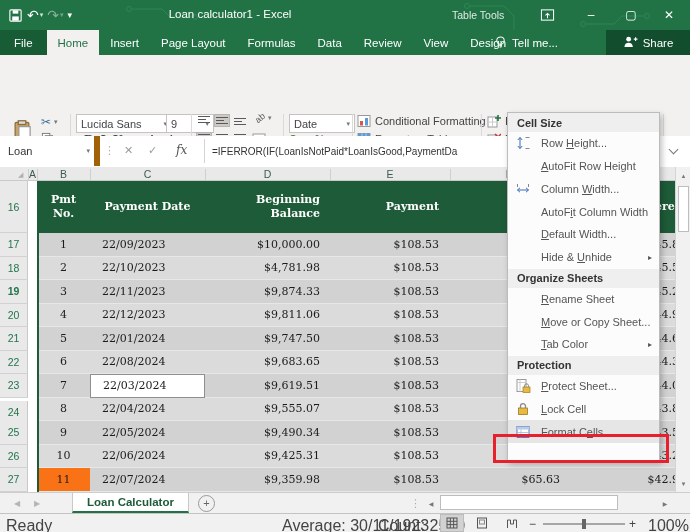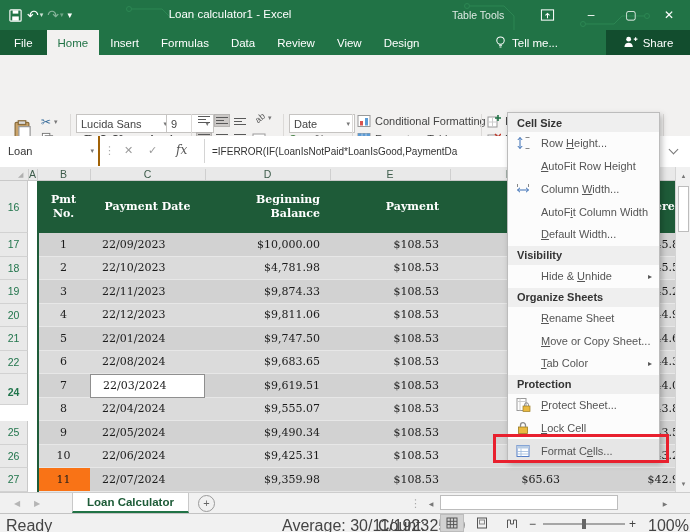--- a/index.html
+++ b/index.html
@@ -32,21 +32,21 @@
   .rbox{position:absolute;background:#fff;border:1px solid #c6c4c2;display:flex;align-items:center;padding:0 4px;height:17px;justify-content:space-between;}
   .dd{font-size:7px;color:#777;margin-left:3px;}
   .bigchar{font-weight:bold;font-family:"DejaVu Serif",serif;}
   .alico{display:inline-block;}
   .selico{background:#ccc9c7;outline:1px solid #b7b5b3;}
   .fmtbtn{position:absolute;left:482px;top:93px;width:67px;height:19px;background:#d0cecd;border:1px solid #b9b7b5;display:flex;align-items:center;padding-left:2px;box-sizing:border-box;}
   .chev{display:inline-block;width:6px;height:6px;border-right:1.5px solid #777;border-bottom:1.5px solid #777;}
   .chevup{transform:rotate(-135deg);}  .chevdn{transform:rotate(45deg);}
   
   .fbar{position:absolute;left:0;top:136px;width:690px;height:31px;background:#fff;border-bottom:1px solid #cfcfcf;}
-  .namebox{position:absolute;left:0;top:0;width:100px;height:30px;border-right:2px solid #a16207;display:flex;align-items:center;padding-left:8px;box-sizing:border-box;color:#333;}
+  .namebox{position:absolute;left:0;top:0;width:100px;height:30px;border-right:6px solid #a16207;display:flex;align-items:center;padding-left:8px;box-sizing:border-box;color:#333;}
   .fx{font-family:"DejaVu Serif",serif;font-style:italic;font-size:12px;color:#555;}
   .ftext{position:absolute;left:212px;top:0;width:295px;height:30px;display:flex;align-items:center;overflow:hidden;white-space:nowrap;color:#333;font-size:10px;}
   
   .colhdrs{position:absolute;left:0;top:167px;width:690px;height:14px;background:#e9e9e9;border-bottom:1px solid #c9c9c9;box-sizing:border-box;}
   .colL{position:absolute;top:1px;font-size:10.5px;color:#3d5c4b;text-align:center;}
   .cbd{position:absolute;top:2px;width:1px;height:11px;background:#cfcfcf;}
   .rowhdr{position:absolute;left:0;width:28px;background:#e9e9e9;border-right:1px solid #c9c9c9;border-bottom:1px solid #d2d2d2;box-sizing:border-box;display:flex;align-items:center;justify-content:center;color:#21754c;font-size:10.5px;}
   .cell{position:absolute;display:flex;align-items:center;font-family:"DejaVu Serif",serif;font-size:11px;color:#1c1c1c;box-sizing:border-box;border-bottom:1px solid #e7e7e7;}
   .hcell{position:absolute;display:flex;flex-direction:column;justify-content:center;background:#1e5b38;color:#fff;font-family:"DejaVu Serif",serif;font-size:11px;font-weight:bold;line-height:1.25;box-sizing:border-box;}
   .ca{justify-content:center;text-align:center;}
@@ -122,20 +122,21 @@
     <div class="winbtn" style="left:574px;">–</div>
     <div class="winbtn" style="left:614px;">▢</div>
     <div class="winbtn" style="left:652px;">✕</div>
   </div>
 
   <div class="tabrow"></div>
   <div id="tabs">
       <div class="tab file">File</div>
       <div class="tab active">Home</div>
       <div class="tab">Insert</div>
+      <div class="tab">Page Layout</div>
       <div class="tab">Formulas</div>
       <div class="tab">Data</div>
       <div class="tab">Review</div>
       <div class="tab">View</div>
       <div class="tab">Design</div>
     </div>
   <div class="tellme">
     <span>
       <svg width="13" height="14" viewBox="0 0 14 15">
           <circle cx="7" cy="6" r="4" fill="none" stroke="#fff" stroke-width="1.1"></circle>
@@ -416,26 +417,26 @@
         <span class="cbd" style="left: 450px;"></span>
         <span class="colL" style="left: 568px; width: 122px;">G</span>
         <span class="cbd" style="left: 568px;"></span>
       </div>
   </div>
 
   <div id="gridarea">
       <div class="rowhdr" style="top: 181px; height: 52px;">16</div>
       <div class="rowhdr" style="top: 233px; height: 23.5px;">17</div>
       <div class="rowhdr" style="top: 256.5px; height: 23.5px;">18</div>
-      <div class="rowhdr" style="top: 280px; height: 23.5px;">19</div>
+      <div class="rowhdr" style="top: 280px; height: 23.5px; font-weight: bold;">19</div>
       <div class="rowhdr" style="top: 303.5px; height: 23.5px;">20</div>
       <div class="rowhdr" style="top: 327px; height: 23.5px;">21</div>
       <div class="rowhdr" style="top: 350.5px; height: 23.5px;">22</div>
       <div class="rowhdr" style="top: 374px; height: 23.5px;">23</div>
-      <div class="rowhdr" style="top: 381px; height: 23.5px; font-weight: bold;">24</div>
+      <div class="rowhdr" style="top: 401px; height: 23.5px;">24</div>
       <div class="rowhdr" style="top: 421px; height: 23.5px;">25</div>
       <div class="rowhdr" style="top: 444.5px; height: 23.5px;">26</div>
       <div class="rowhdr" style="top: 468px; height: 23.5px;">27</div>
       <div class="hcell" style="left: 37px; top: 181px; width: 53px; height: 52px; text-align: center; padding: 0px 6px;">Pmt No.</div>
       <div class="hcell" style="left: 90px; top: 181px; width: 115px; height: 52px; text-align: center; padding: 0px 6px;">Payment Date</div>
       <div class="hcell" style="left: 205px; top: 181px; width: 125px; height: 52px; text-align: right; padding-right: 10px; padding-left: 28px;">Beginning Balance</div>
       <div class="hcell" style="left: 330px; top: 181px; width: 120px; height: 52px; text-align: right; padding-right: 11px; padding-left: 28px;">Payment</div>
       <div class="hcell" style="left: 450px; top: 181px; width: 118px; height: 52px; text-align: right; padding-right: 8px; padding-left: 28px;"></div>
       <div class="hcell" style="left: 568px; top: 181px; width: 122px; height: 52px; text-align: right; padding-right: 4px; padding-left: 28px;">Interest</div>
       <div class="cell" style="left: 28px; top: 181px; width: 9px; height: 52px; background: rgb(255, 255, 255); border-bottom: none;"></div>
@@ -590,21 +591,20 @@
           </svg>
         </span>
         <span>Column <u>W</u>idth...</span>
       </div>
       <div class="m-item">
         <span>AutoF<u>i</u>t Column Width</span>
       </div>
       <div class="m-item">
         <span><u>D</u>efault Width...</span>
       </div>
-      <div class="m-hdr">Visibility</div>
       <div class="m-item">
         <span>Hide &amp; <u>U</u>nhide</span>
         <span class="m-sub">▸</span>
       </div>
       <div class="m-hdr">Organize Sheets</div>
       <div class="m-item">
         <span><u>R</u>ename Sheet</span>
       </div>
       <div class="m-item">
         <span><u>M</u>ove or Copy Sheet...</span>

